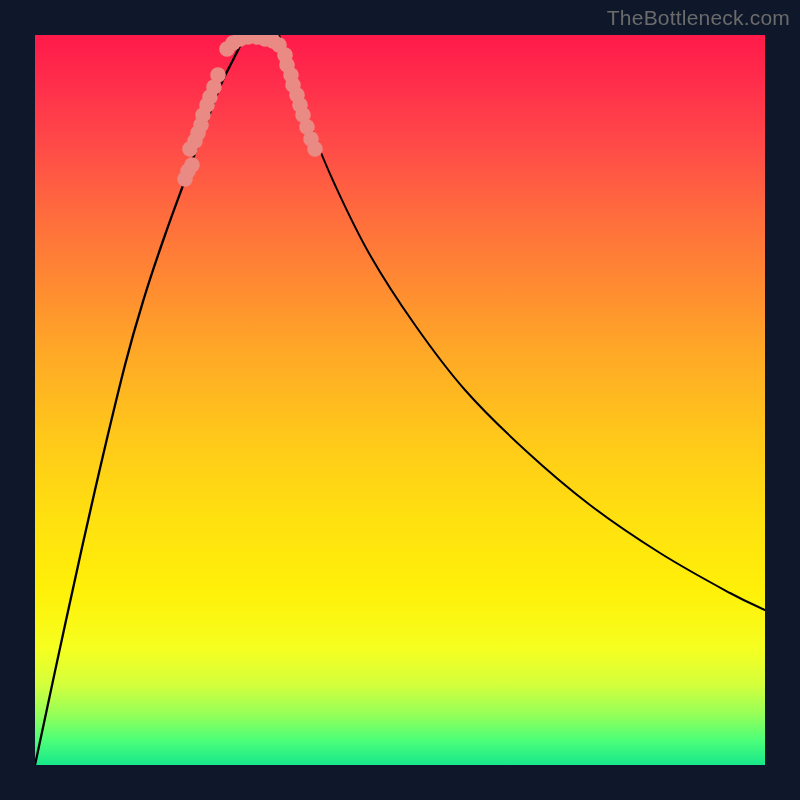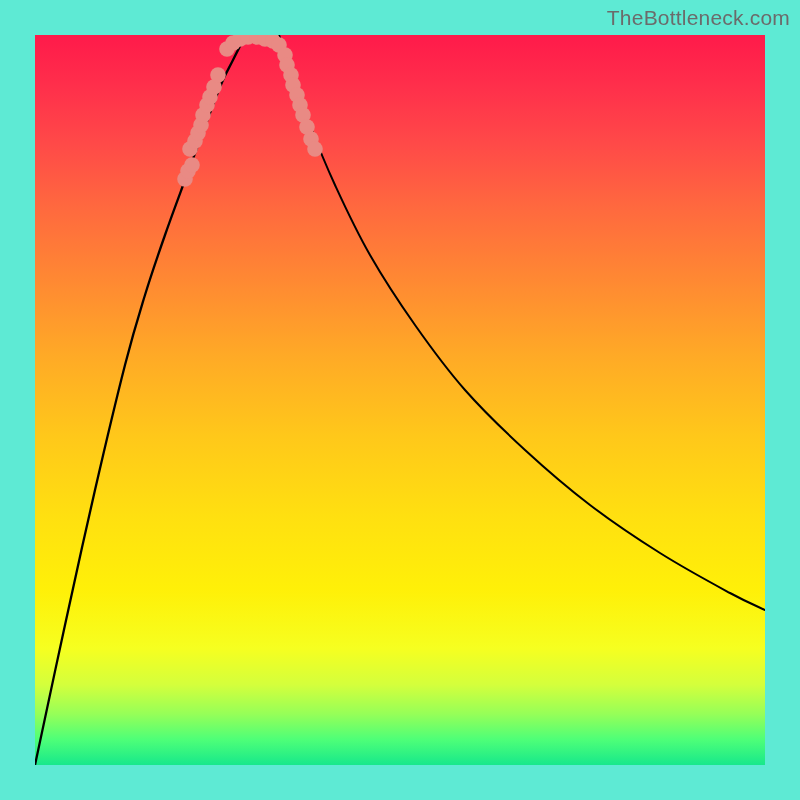--- a/index.html
+++ b/index.html
@@ -8,21 +8,21 @@
     width: 800px;
     height: 800px;
     background: #000;
     overflow: hidden;
     font-family: Arial, Helvetica, sans-serif;
   }
   .stage {
     position: relative;
     width: 800px;
     height: 800px;
-    background: #5eead4;
+    background: #0f172a;
   }
   .plot {
     position: absolute;
     left: 35px;
     top: 35px;
     width: 730px;
     height: 730px;
     overflow: hidden;
   }
   .gradient {

